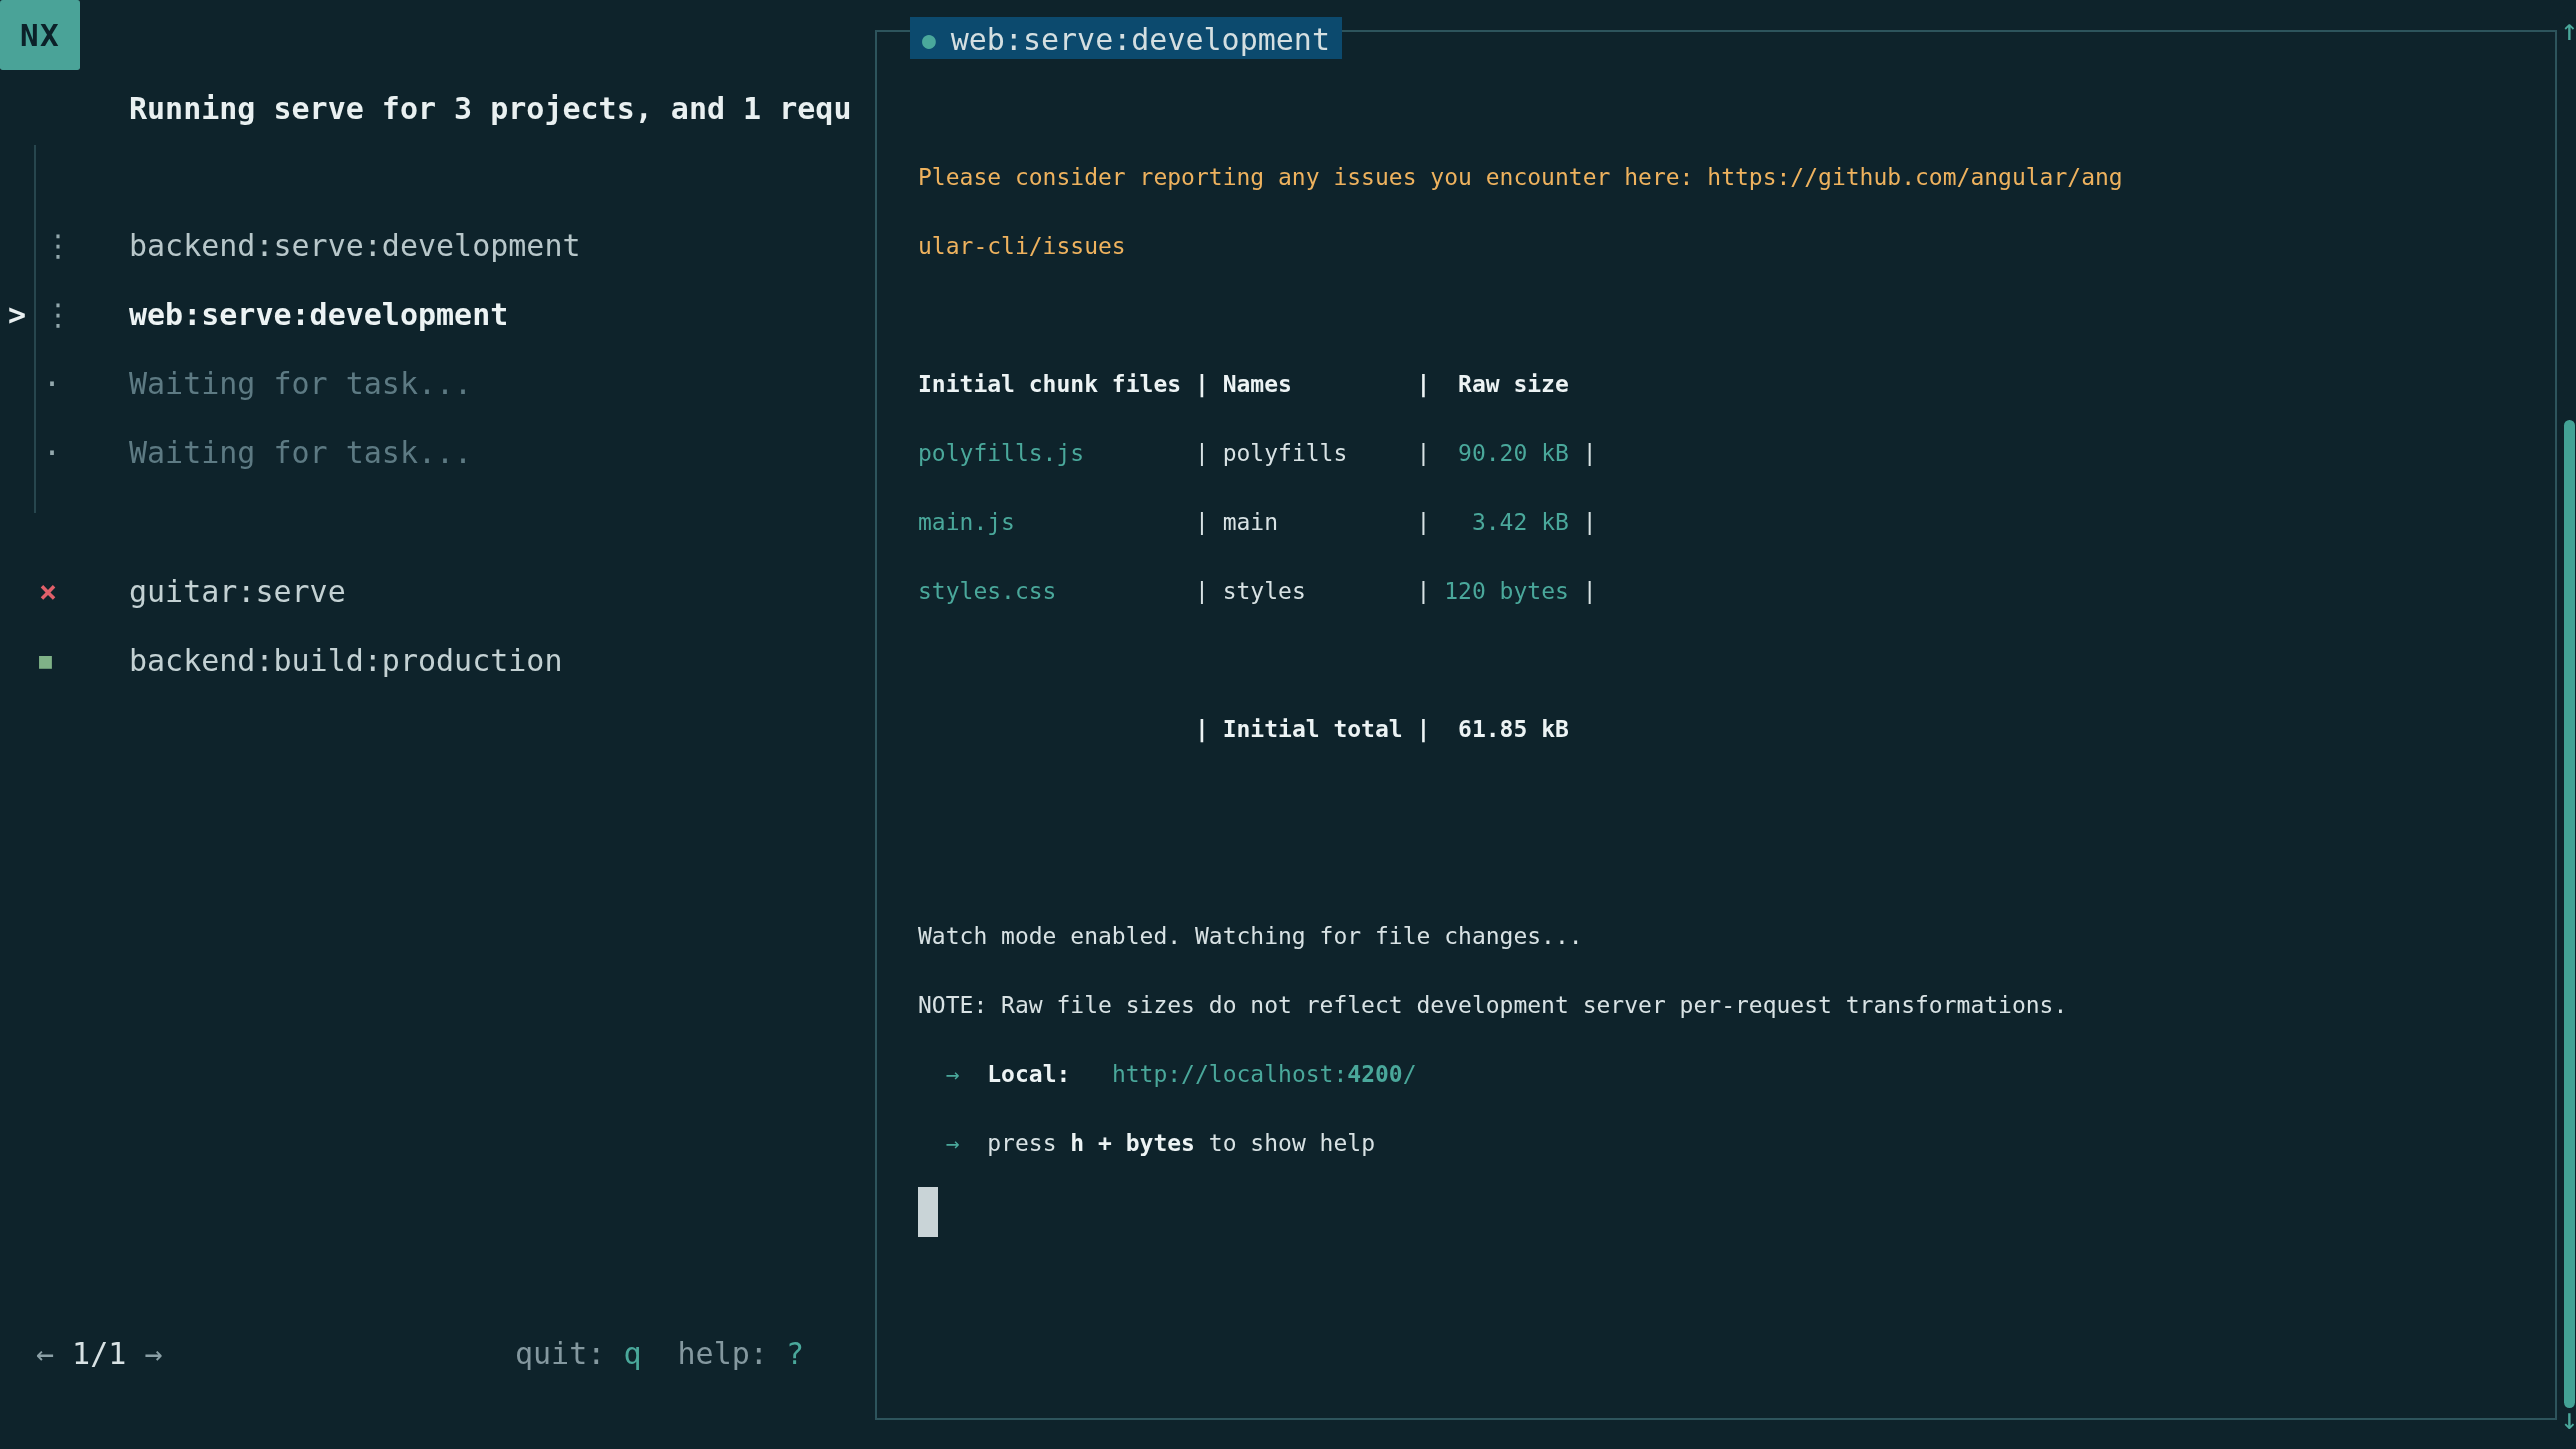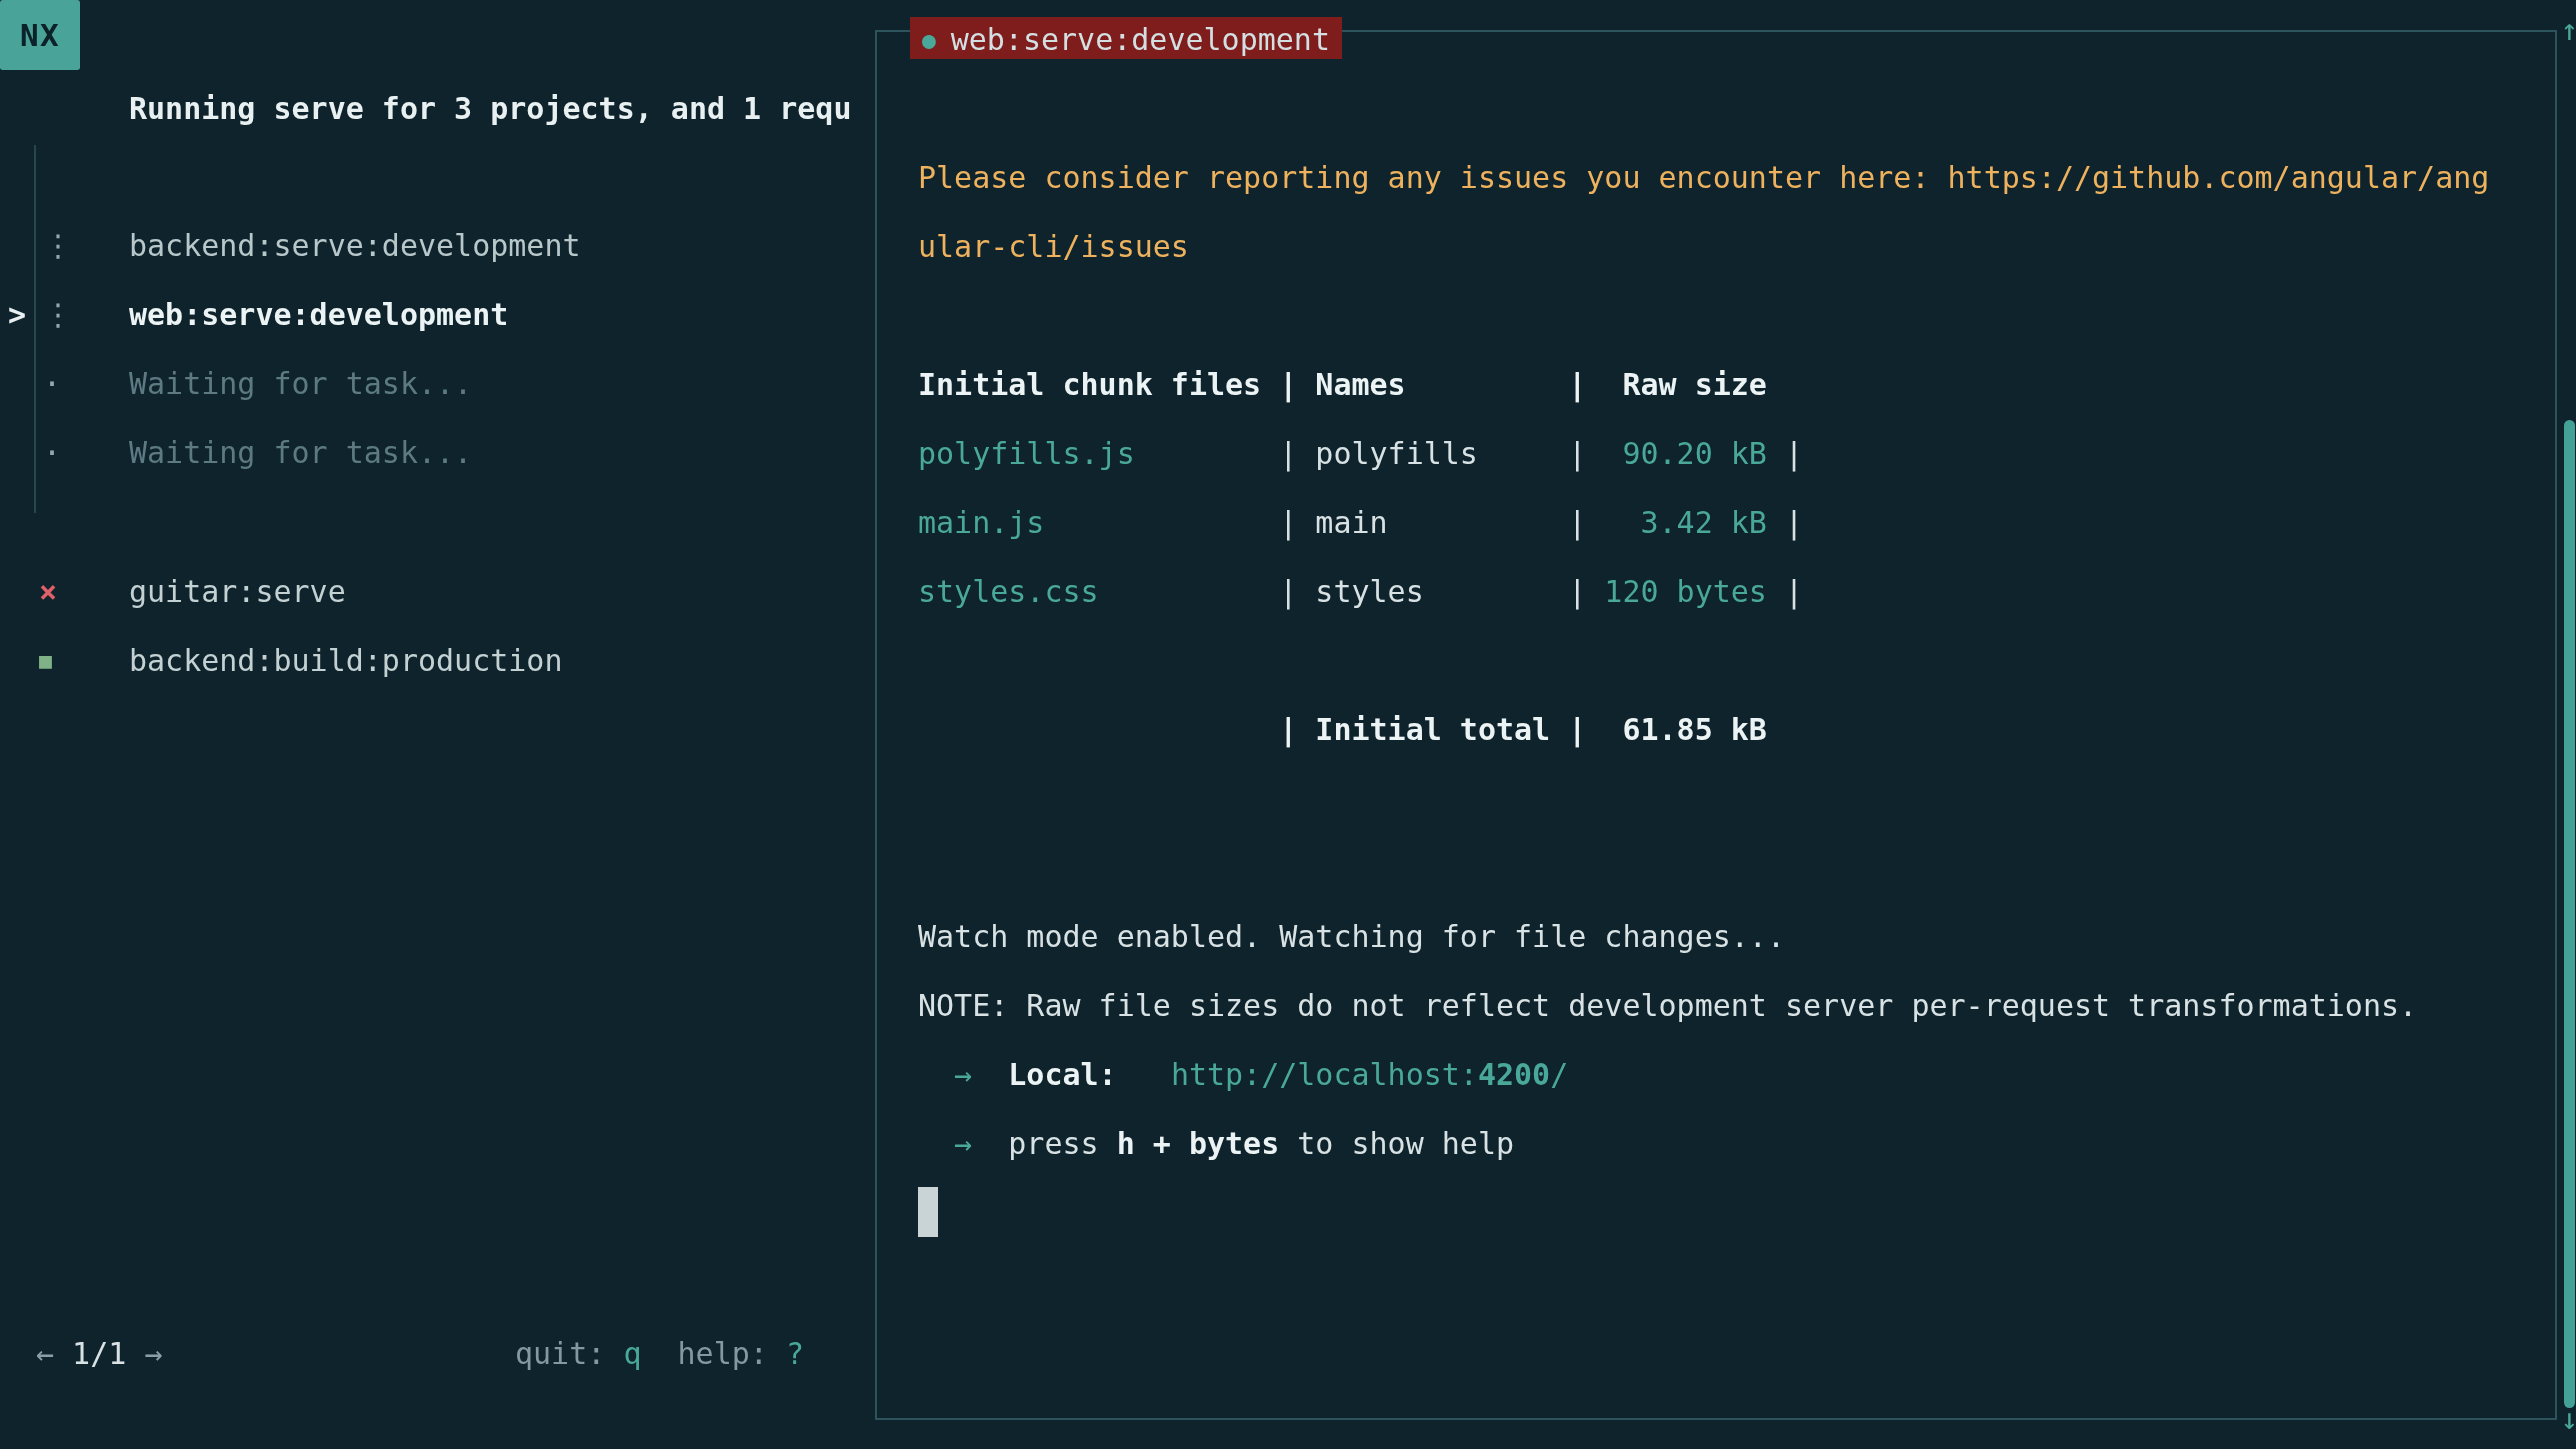--- a/index.html
+++ b/index.html
@@ -56,27 +56,27 @@
   .hk-label { color:#84989f; }
   .hk-key { color:#4aa89b; }
 
   
   .term-border {
     position:absolute; left:875px; top:29.5px; width:1682px; height:1390px;
     border:2px solid #2d545c;
   }
   .term-title {
     position:absolute; left:910px; top:17.4px; height:42px; line-height:42px;
-    background:#7f1d1d; padding:0 12px; font-size:30px; white-space:pre;
+    background:#0c4a6e; padding:0 12px; font-size:30px; white-space:pre;
   }
   .term-title-dot { color:#4aa89b; font-size:23px; vertical-align:middle; margin-right:14.8px; }
   .term-title-text { color:#d4dfe1; vertical-align:middle; }
 
   .term-content { position:absolute; left:918px; top:143px; width:1630px; }
-  .line { height:69px; line-height:69px; font-size:30px; white-space:pre; }
+  .line { height:69px; line-height:69px; font-size:23px; white-space:pre; }
   .c-white { color:#d8e2e4; }
   .c-bright { color:#ecf3f4; font-weight:bold; }
   .c-teal { color:#4aa89b; }
   .c-teal-b { color:#4aa89b; font-weight:bold; }
   .c-yellow { color:#eeb25e; }
 
   .cursor-block {
     display:inline-block; width:20px; height:50px; margin-top:9.4px;
     vertical-align:top; background:#c9d4d7;
   }

